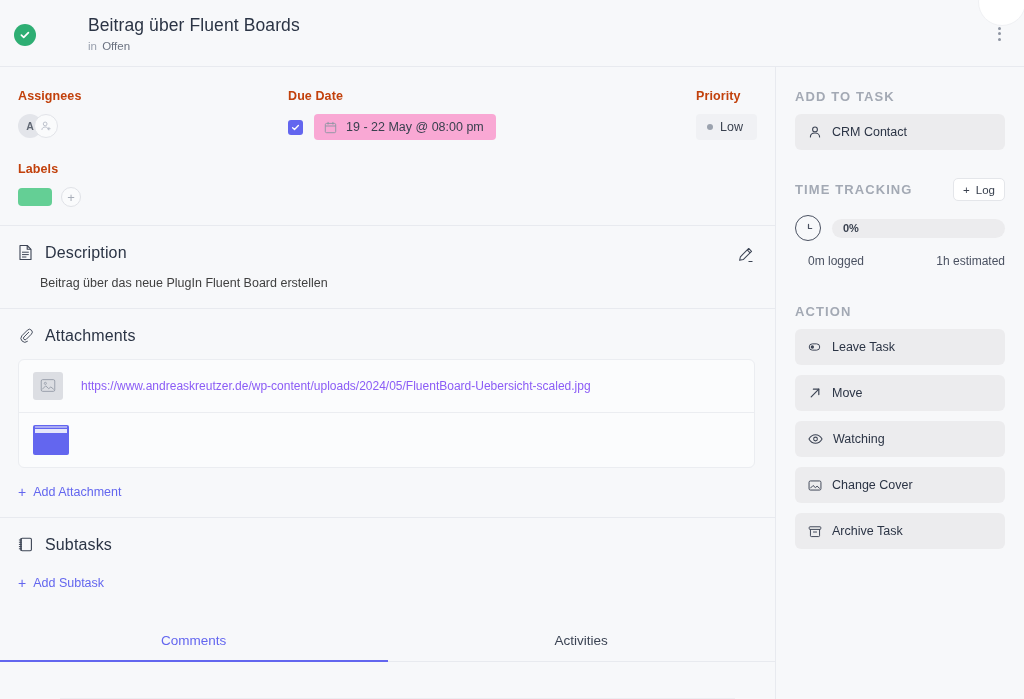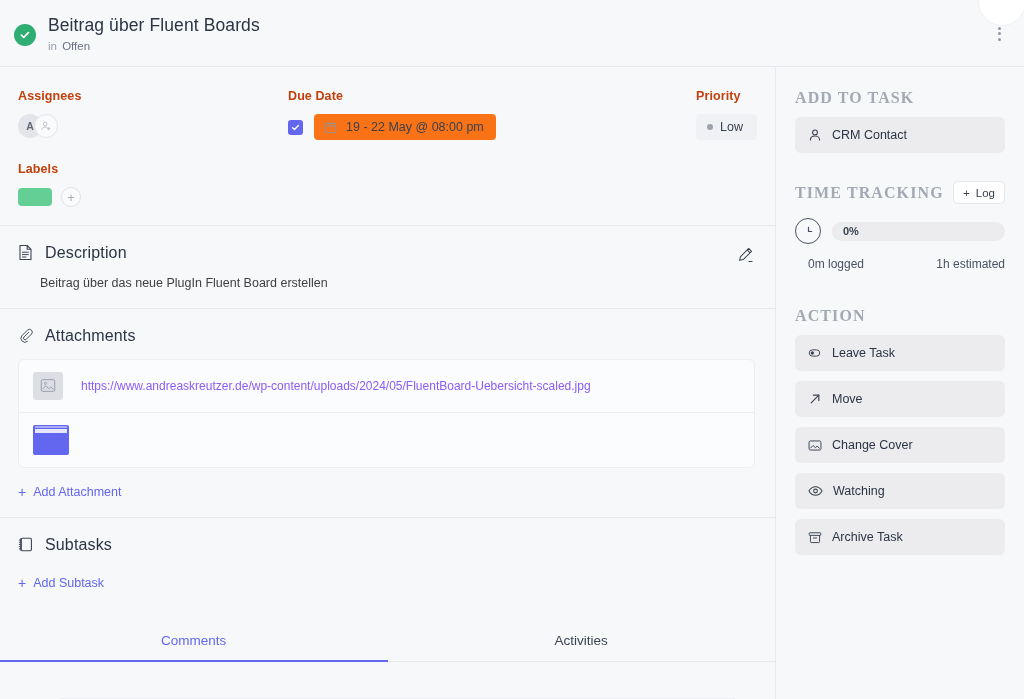--- a/index.html
+++ b/index.html
@@ -13,20 +13,21 @@
   .app { position: relative; width: 1024px; height: 699px; display: flex; flex-direction: column; }
 
   
   .header {
     height: 67px; flex: 0 0 67px;
     background: #f7f8fa;
     border-bottom: 1px solid #e8eaef;
     display: flex; align-items: center;
     padding: 0 16px 0 14px;
     position: relative;
+    gap: 40px;
   }
   .status-check {
     width: 22px; height: 22px; border-radius: 50%;
     background: #2eae73; flex: 0 0 22px;
     display: flex; align-items: center; justify-content: center;
     margin-right: 12px; margin-top: 4px;
   }
   .status-check svg { display: block; }
   .title-block { display: flex; flex-direction: column; justify-content: center; }
   .task-title {
@@ -82,21 +83,21 @@
   }
   .avatar-add {
     width: 24px; height: 24px; border-radius: 50%;
     background: #fafbfc; border: 1px solid #e2e4e9;
     margin-left: -8px; display: flex; align-items: center; justify-content: center;
     cursor: pointer;
   }
   .due-pill {
     display: inline-flex; align-items: center; gap: 9px;
     height: 26px; padding: 0 12px 0 10px;
-    background: #f97316; border-radius: 4px;
+    background: #f9a8d4; border-radius: 4px;
     font-size: 12.5px; color: #39414f; cursor: pointer;
   }
   .due-wrap { display: flex; align-items: center; gap: 11px; }
   .checkbox {
     width: 15px; height: 15px; border-radius: 3px; background: #6366ef;
     display: flex; align-items: center; justify-content: center;
     flex: 0 0 15px; cursor: pointer;
   }
   .priority-pill {
     display: inline-flex; align-items: center; gap: 7px;
@@ -183,22 +184,22 @@
     height: 1px; background: #eceef2;
   }
 
   
   .sidebar {
     flex: 1; background: #f7f8fa;
     padding: 22px 19px 0 19px;
     display: flex; flex-direction: column;
   }
   .side-heading {
-    font-size: 16px; font-weight: 600; letter-spacing: 1.1px;
-    color: #a3a9b4; text-transform: uppercase; font-family: Liberation Serif, serif;
+    font-size: 13px; font-weight: 600; letter-spacing: 1.1px;
+    color: #a3a9b4; text-transform: uppercase;
   }
   .side-row-between { display: flex; align-items: center; justify-content: space-between; }
   .side-btn {
     display: flex; align-items: center; gap: 10px;
     height: 36px; padding: 0 13px; margin-top: 10px;
     background: #ececee; border-radius: 6px;
     font-size: 12.5px; color: #2b3445; cursor: pointer;
   }
   .side-btn svg { flex: 0 0 auto; }
   .log-btn {
@@ -452,36 +453,36 @@
             <svg width="14" height="14" viewBox="0 0 14 14" aria-hidden="true" style="display:block">
               <path d="M3.2 10.8 L10.8 3.2" stroke="#3c4454" stroke-width="1.2" stroke-linecap="round"></path>
               <path d="M5.4 3.2 H10.8 V8.6" fill="none" stroke="#3c4454" stroke-width="1.2" stroke-linecap="round" stroke-linejoin="round"></path>
             </svg>
           </span>
           <span>Move</span>
         </div>
 
         <div class="side-btn">
           <span>
+            <svg width="15" height="12" viewBox="0 0 16 12" aria-hidden="true" style="display:block">
+              <path d="M1 6 C3 2.4 5.4 1.4 8 1.4 S13 2.4 15 6 C13 9.6 10.6 10.6 8 10.6 S3 9.6 1 6 Z" fill="none" stroke="#3c4454" stroke-width="1.1"></path>
+              <circle cx="8" cy="6" r="2" fill="none" stroke="#3c4454" stroke-width="1.1"></circle>
+            </svg>
+          </span>
+          <span>Watching</span>
+        </div>
+
+        <div class="side-btn">
+          <span>
             <svg width="14" height="13" viewBox="0 0 16 14" aria-hidden="true" style="display:block">
               <rect x="1.2" y="1.8" width="13.6" height="10.4" rx="1.6" fill="none" stroke="#3c4454" stroke-width="1.1"></rect>
               <path d="M2.6 10.2 l3.2-3.2 2.6 2.4 2-1.6 3 2.6" fill="none" stroke="#3c4454" stroke-width="1.1" stroke-linejoin="round"></path>
             </svg>
           </span>
           <span>Change Cover</span>
-        </div>
-
-        <div class="side-btn">
-          <span>
-            <svg width="15" height="12" viewBox="0 0 16 12" aria-hidden="true" style="display:block">
-              <path d="M1 6 C3 2.4 5.4 1.4 8 1.4 S13 2.4 15 6 C13 9.6 10.6 10.6 8 10.6 S3 9.6 1 6 Z" fill="none" stroke="#3c4454" stroke-width="1.1"></path>
-              <circle cx="8" cy="6" r="2" fill="none" stroke="#3c4454" stroke-width="1.1"></circle>
-            </svg>
-          </span>
-          <span>Watching</span>
         </div>
 
 
         <div class="side-btn">
           <span>
             <svg width="14" height="13" viewBox="0 0 16 14" aria-hidden="true" style="display:block">
               <rect x="1.4" y="1.6" width="13.2" height="3" rx="0.8" fill="none" stroke="#3c4454" stroke-width="1.1"></rect>
               <path d="M2.8 4.6 v7.2 a1 1 0 0 0 1 1 h8.4 a1 1 0 0 0 1-1 V4.6" fill="none" stroke="#3c4454" stroke-width="1.1"></path>
               <path d="M6.2 7.6 h3.6" stroke="#3c4454" stroke-width="1.1" stroke-linecap="round"></path>
             </svg>

